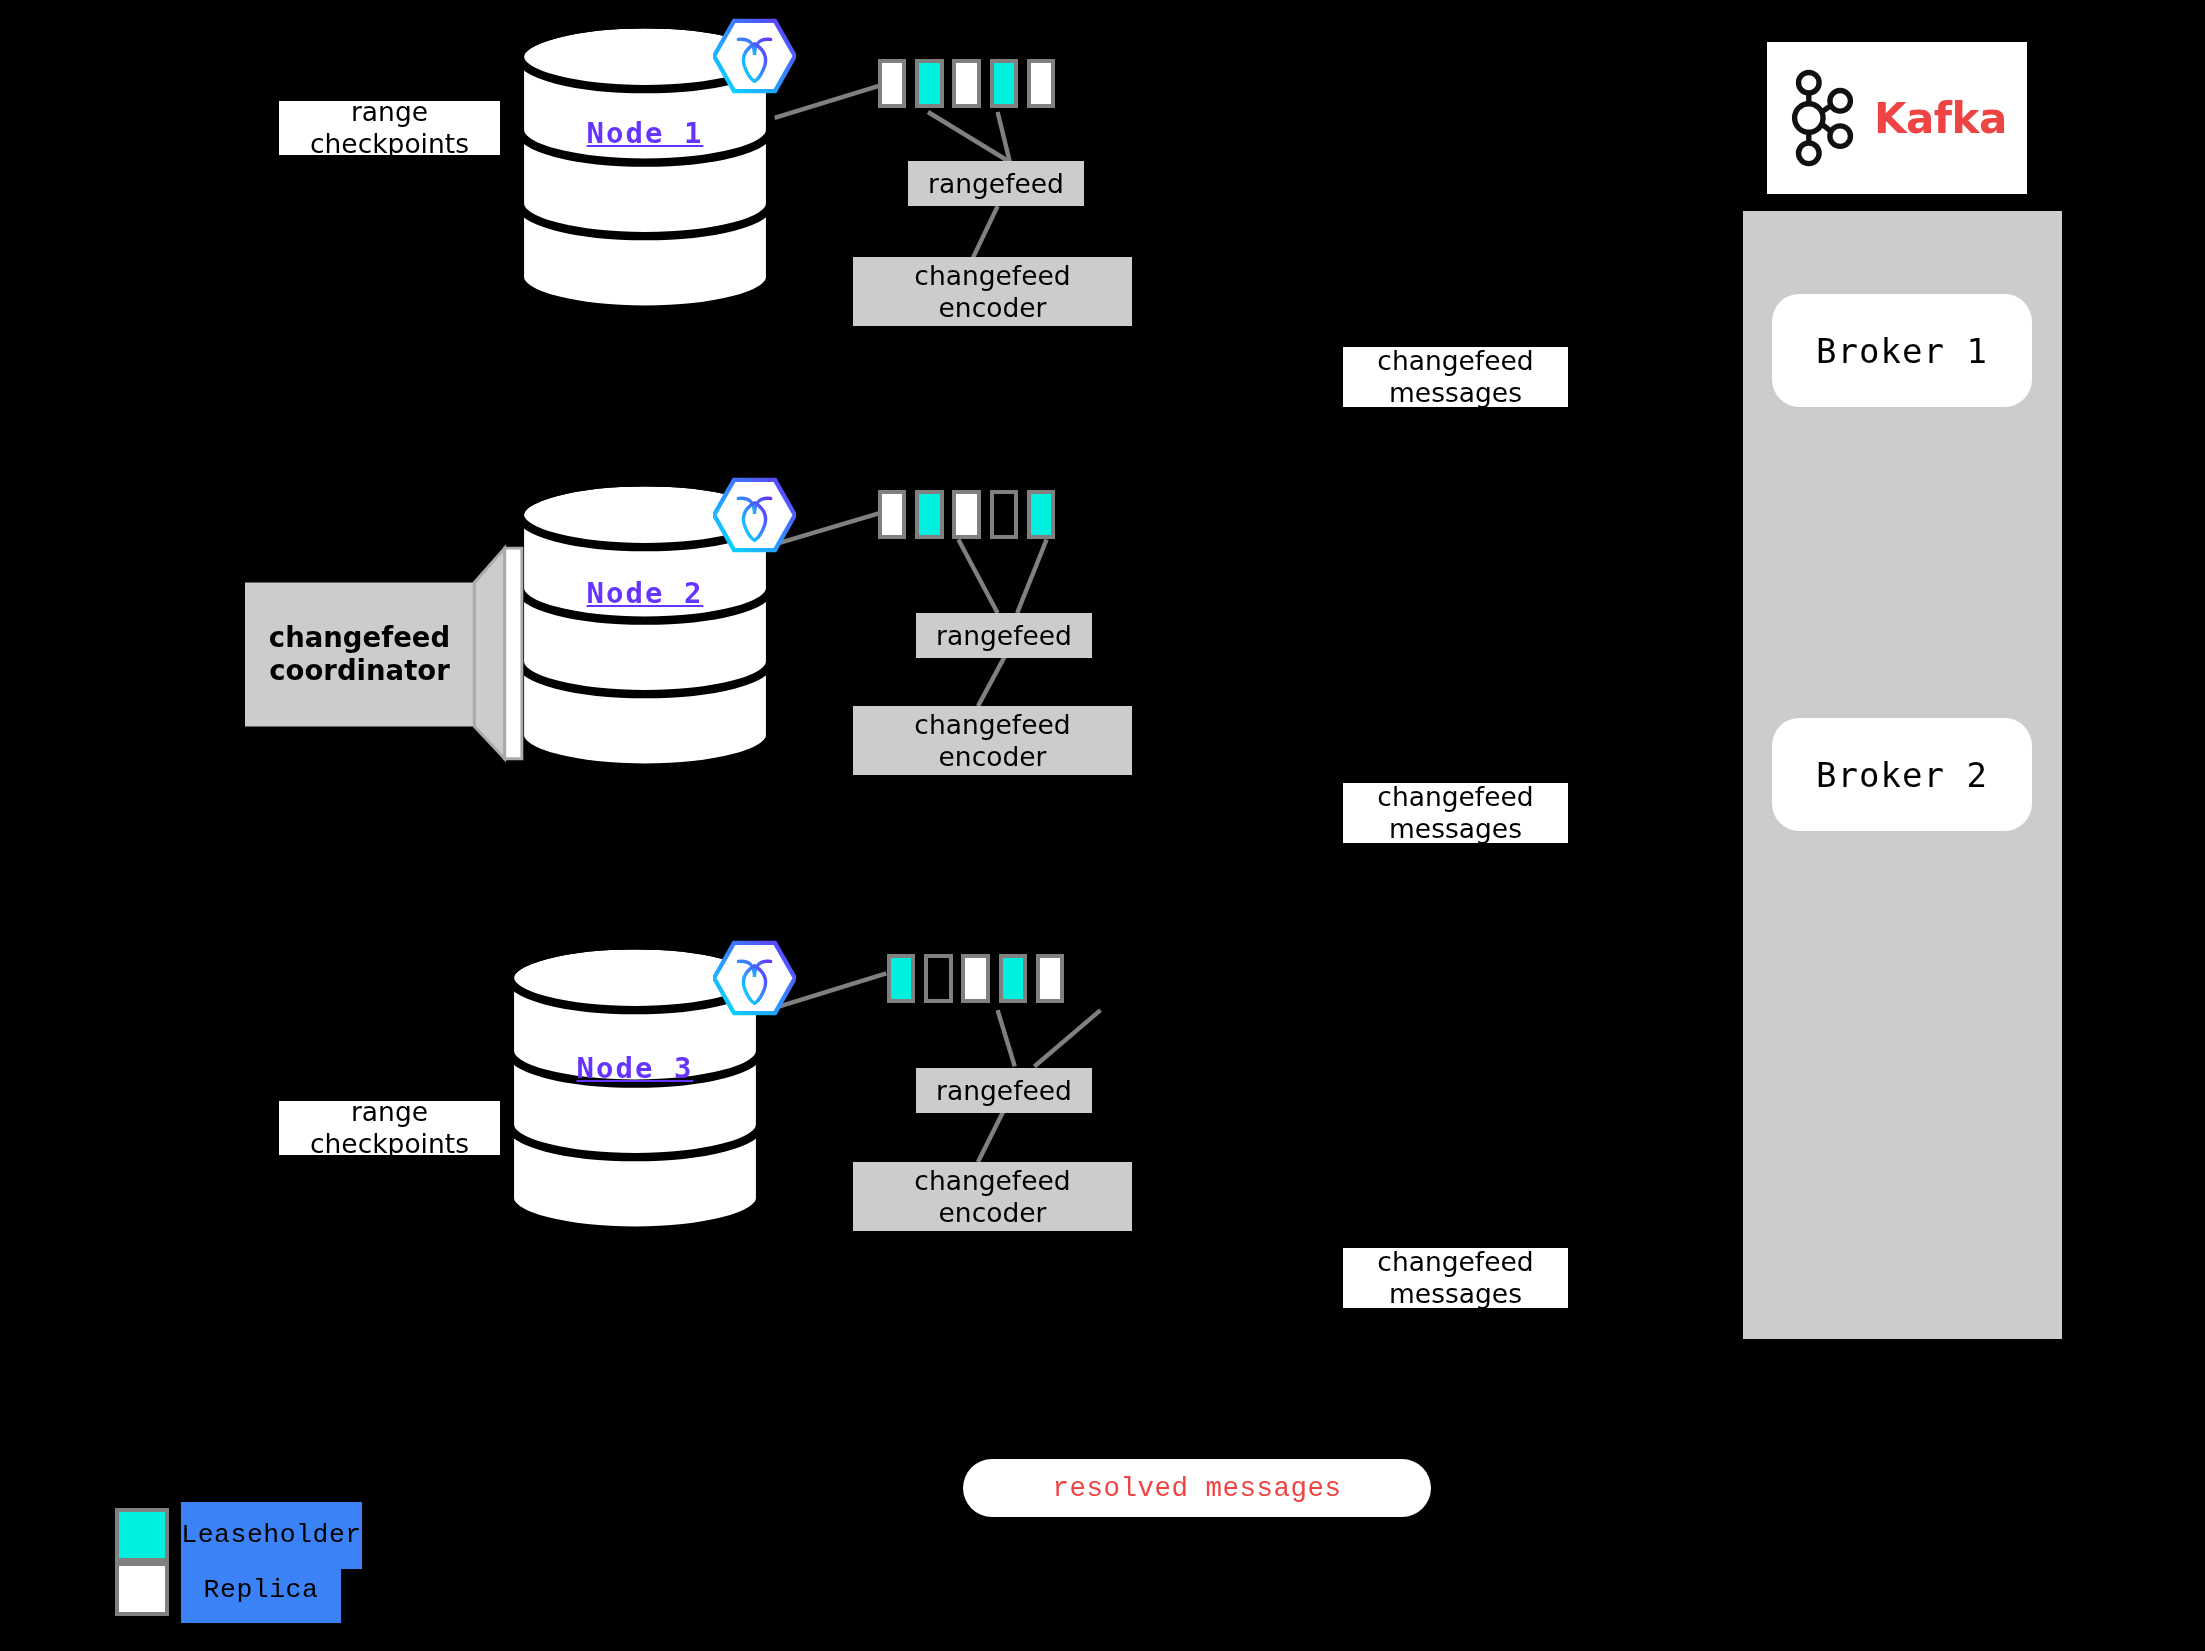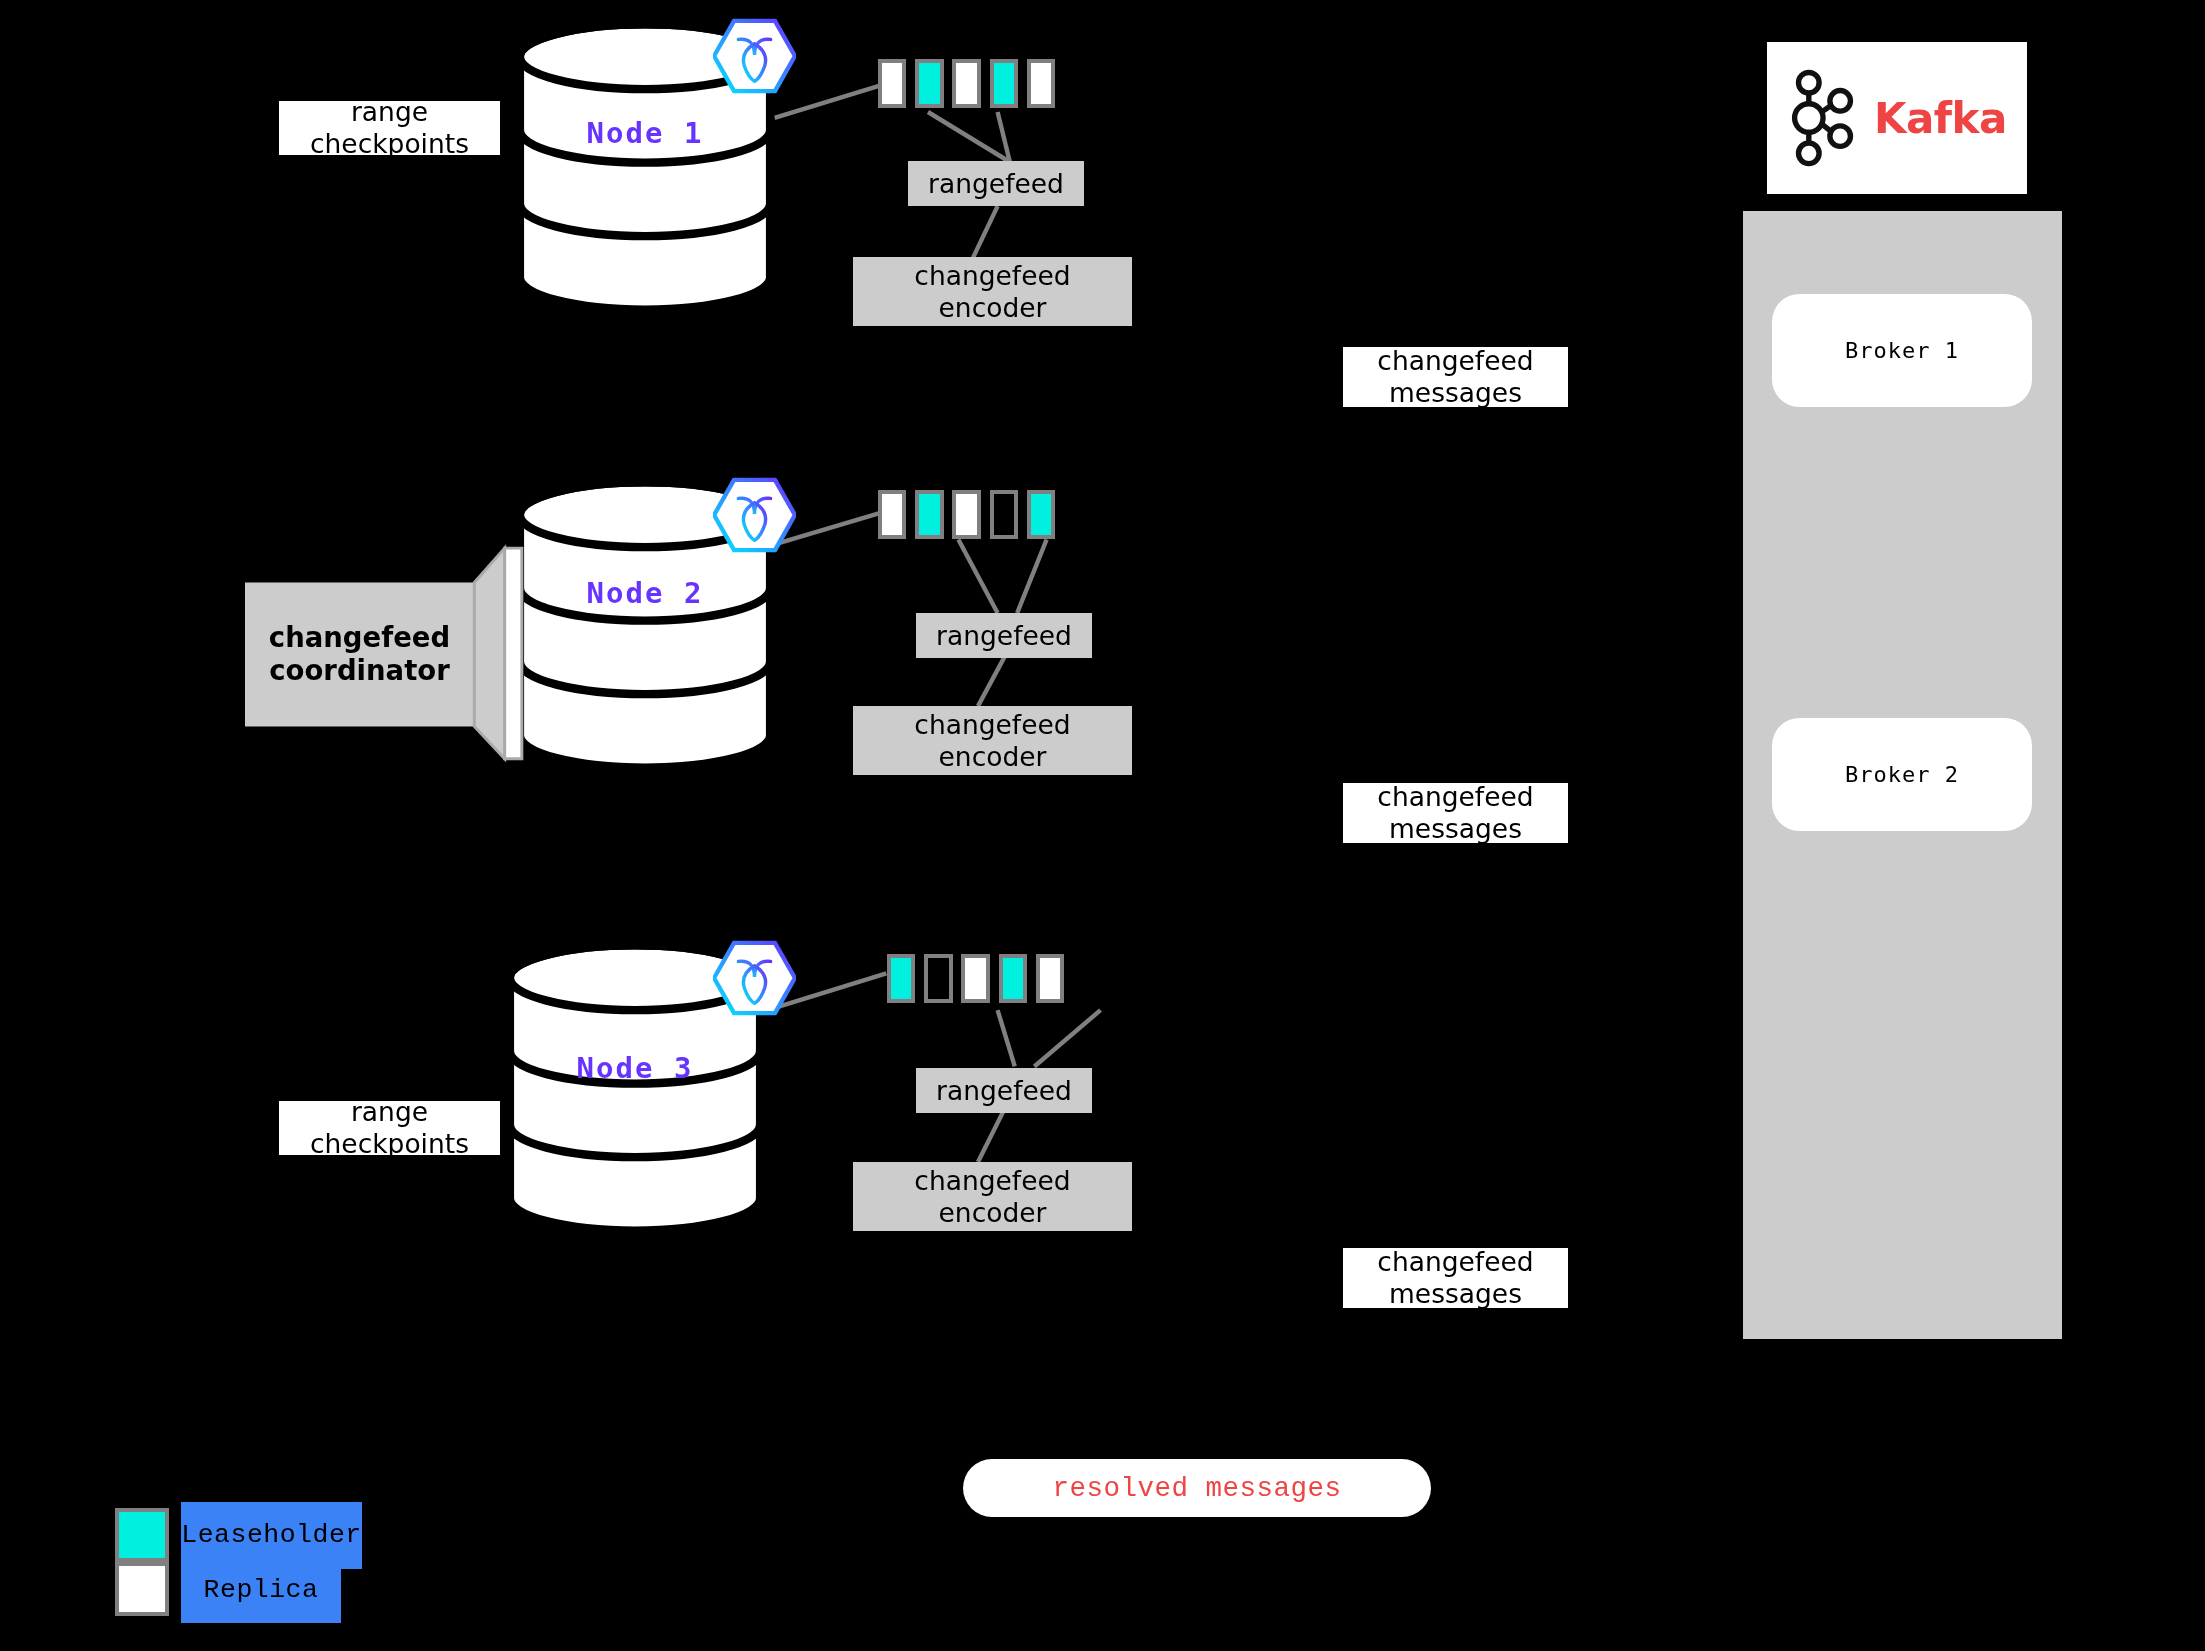--- a/index.html
+++ b/index.html
@@ -8,21 +8,21 @@
     width:2205px;height:1652px;position:relative;overflow:hidden;
   }
   #stage{position:absolute;left:0;top:0;width:2205px;height:1652px;background:#000;}
 
   
   .cyl{position:absolute;width:260px;height:294px;}
   .cyl svg{display:block;width:100%;height:100%;}
   .cyl-label{
     position:absolute;left:0;width:100%;text-align:center;
     font-family:"DejaVu Sans Mono", monospace;
-    font-weight:bold;font-size:29px;color:#6633ff;letter-spacing:2px;
+    font-weight:bold;font-size:29px;color:#6633ff;letter-spacing:2px;text-decoration:underline;
   }
 
   
   .crdb{position:absolute;width:83px;height:78px;}
   .crdb svg{display:block;width:100%;height:100%;}
 
   
   .ranges{position:absolute;display:flex;gap:8.8px;}
   .range-box{
     width:28.4px;height:49px;border:4.4px solid #808080;box-sizing:border-box;
@@ -60,21 +60,21 @@
     display:flex;align-items:center;justify-content:center;gap:12.7px;
   }
   #kafka-logo-box .kword{
     font-family:"DejaVu Sans", sans-serif;font-weight:bold;font-size:42px;color:#ef4444;
     letter-spacing:-0.5px;
   }
   #broker-panel{position:absolute;background:#cccccc;}
   .broker{
     position:absolute;background:#ffffff;border-radius:27.5px;
     display:flex;align-items:center;justify-content:center;
-    font-family:"DejaVu Sans Mono", monospace;font-size:22px;color:#000;
+    font-family:"DejaVu Sans Mono", monospace;font-size:34px;color:#000;
     letter-spacing:1px;
   }
 
   
   #coordinator-wrap{position:absolute;}
   #coordinator-wrap svg{position:absolute;left:0;top:0;}
   #coordinator-label{
     position:absolute;display:flex;flex-direction:column;
     align-items:center;justify-content:center;text-align:center;
     font-family:"DejaVu Sans", sans-serif;font-weight:bold;font-size:27.5px;

